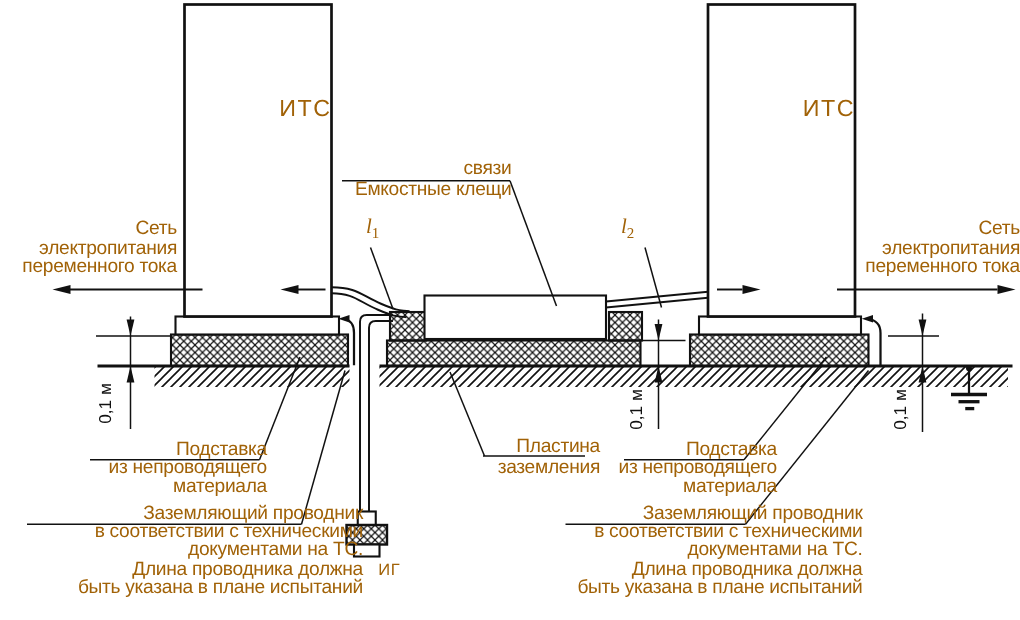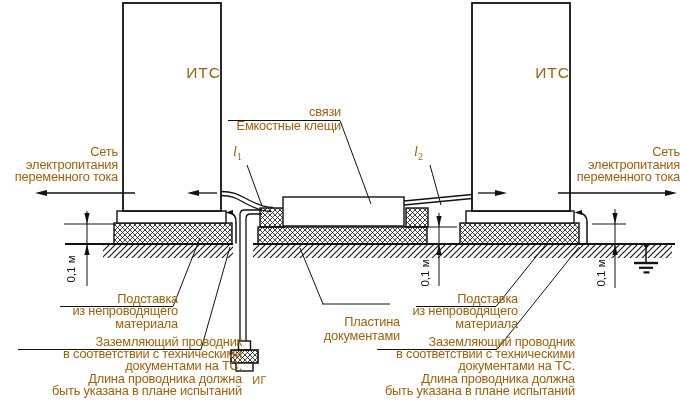--- a/index.html
+++ b/index.html
@@ -10,21 +10,21 @@
   .stage svg{position:absolute;left:0;top:0;}
   .lbl{
     position:absolute;text-align:right;font-size:12.8px;line-height:12.4px;
     letter-spacing:-0.2px;white-space:nowrap;color:#a16207;
   }
   .lbl div{white-space:nowrap;}
   .eut{font-size:15.5px;letter-spacing:1px;line-height:16px;}
   .gen{font-size:11px;letter-spacing:0.5px;}
   .mains{line-height:12.6px;}
   .clamp-lbl{line-height:14px;}
-  .plate-lbl{line-height:14px;margin-top:25px;}
+  .plate-lbl{line-height:14px;}
   .blk5{line-height:12.2px;margin-left:24px;}
   .dim-label{
     position:absolute;width:44px;height:13px;font-size:11.5px;text-align:center;
     transform:rotate(-90deg);transform-origin:0 0;letter-spacing:0;line-height:13px;
   }
   .l-label{font-family:"Liberation Serif",serif;font-size:14px;font-style:italic;letter-spacing:0;}
   .l-label sub{font-size:10px;font-style:normal;}
 </style>
 </head>
 <body>
@@ -176,26 +176,26 @@
     <div>Сеть</div>
     <div>электропитания</div>
     <div>переменного тока</div>
   </div>
 
   <div class="lbl clamp-lbl" style="left:227px;top:105px;width:114px;">
     <div>связи</div>
     <div>Емкостные клещи</div>
   </div>
 
-  <div class="lbl l-label" style="left:233px;top:146px;"><i>l</i><sub>1</sub></div>
+  <div class="lbl l-label" style="left:244px;top:146px;"><i>l</i><sub>1</sub></div>
   <div class="lbl l-label" style="left:414px;top:146px;"><i>l</i><sub>2</sub></div>
 
   <div class="lbl plate-lbl" style="left:312px;top:290px;width:88px;">
     <div>Пластина</div>
-    <div>документами</div>
+    <div>заземления</div>
   </div>
 
   <div class="lbl" style="left:57px;top:293px;width:121px;">
     <div>Подставка</div>
     <div>из непроводящего</div>
     <div>материала</div>
   </div>
   <div class="lbl" style="left:397px;top:293px;width:121px;">
     <div>Подставка</div>
     <div>из непроводящего</div>

